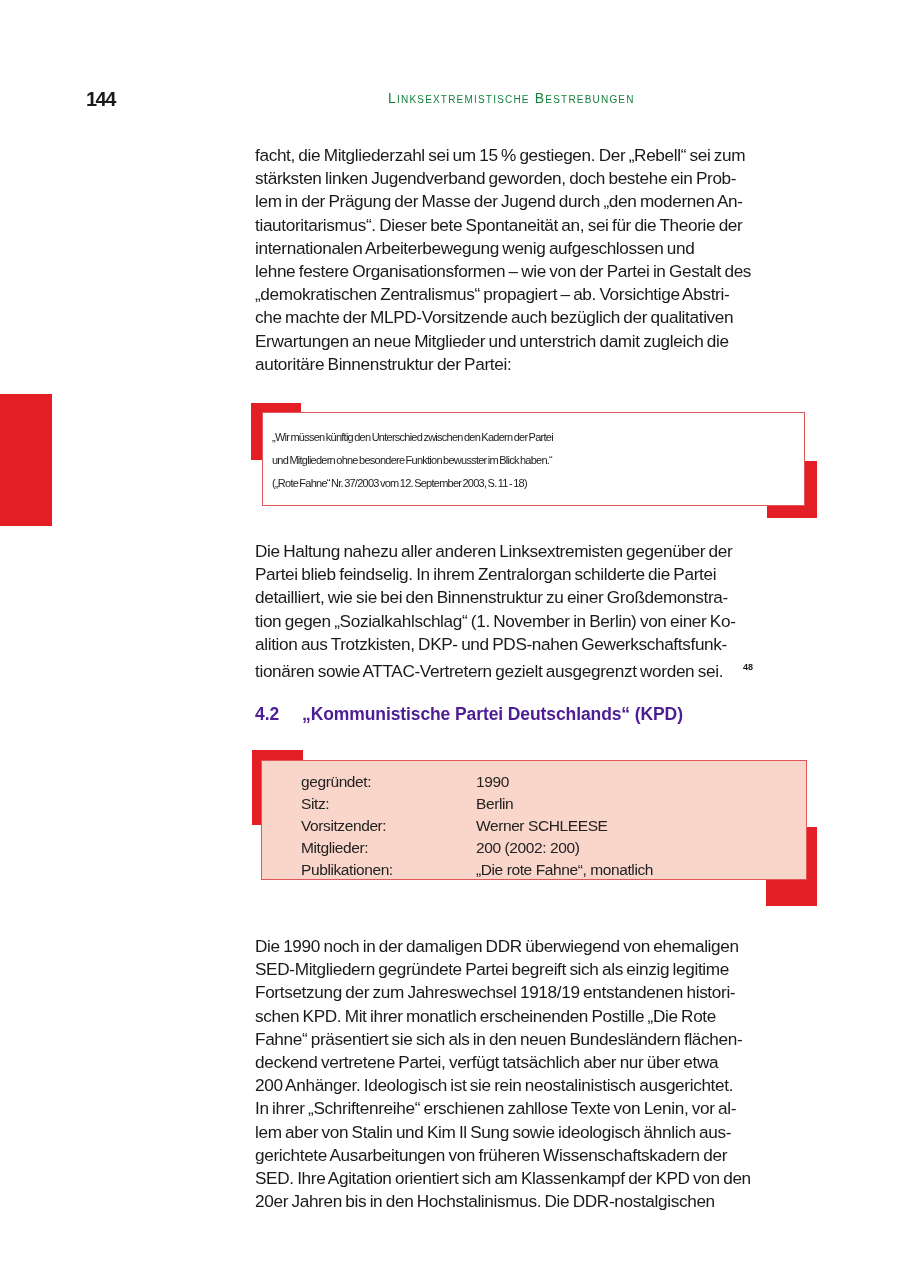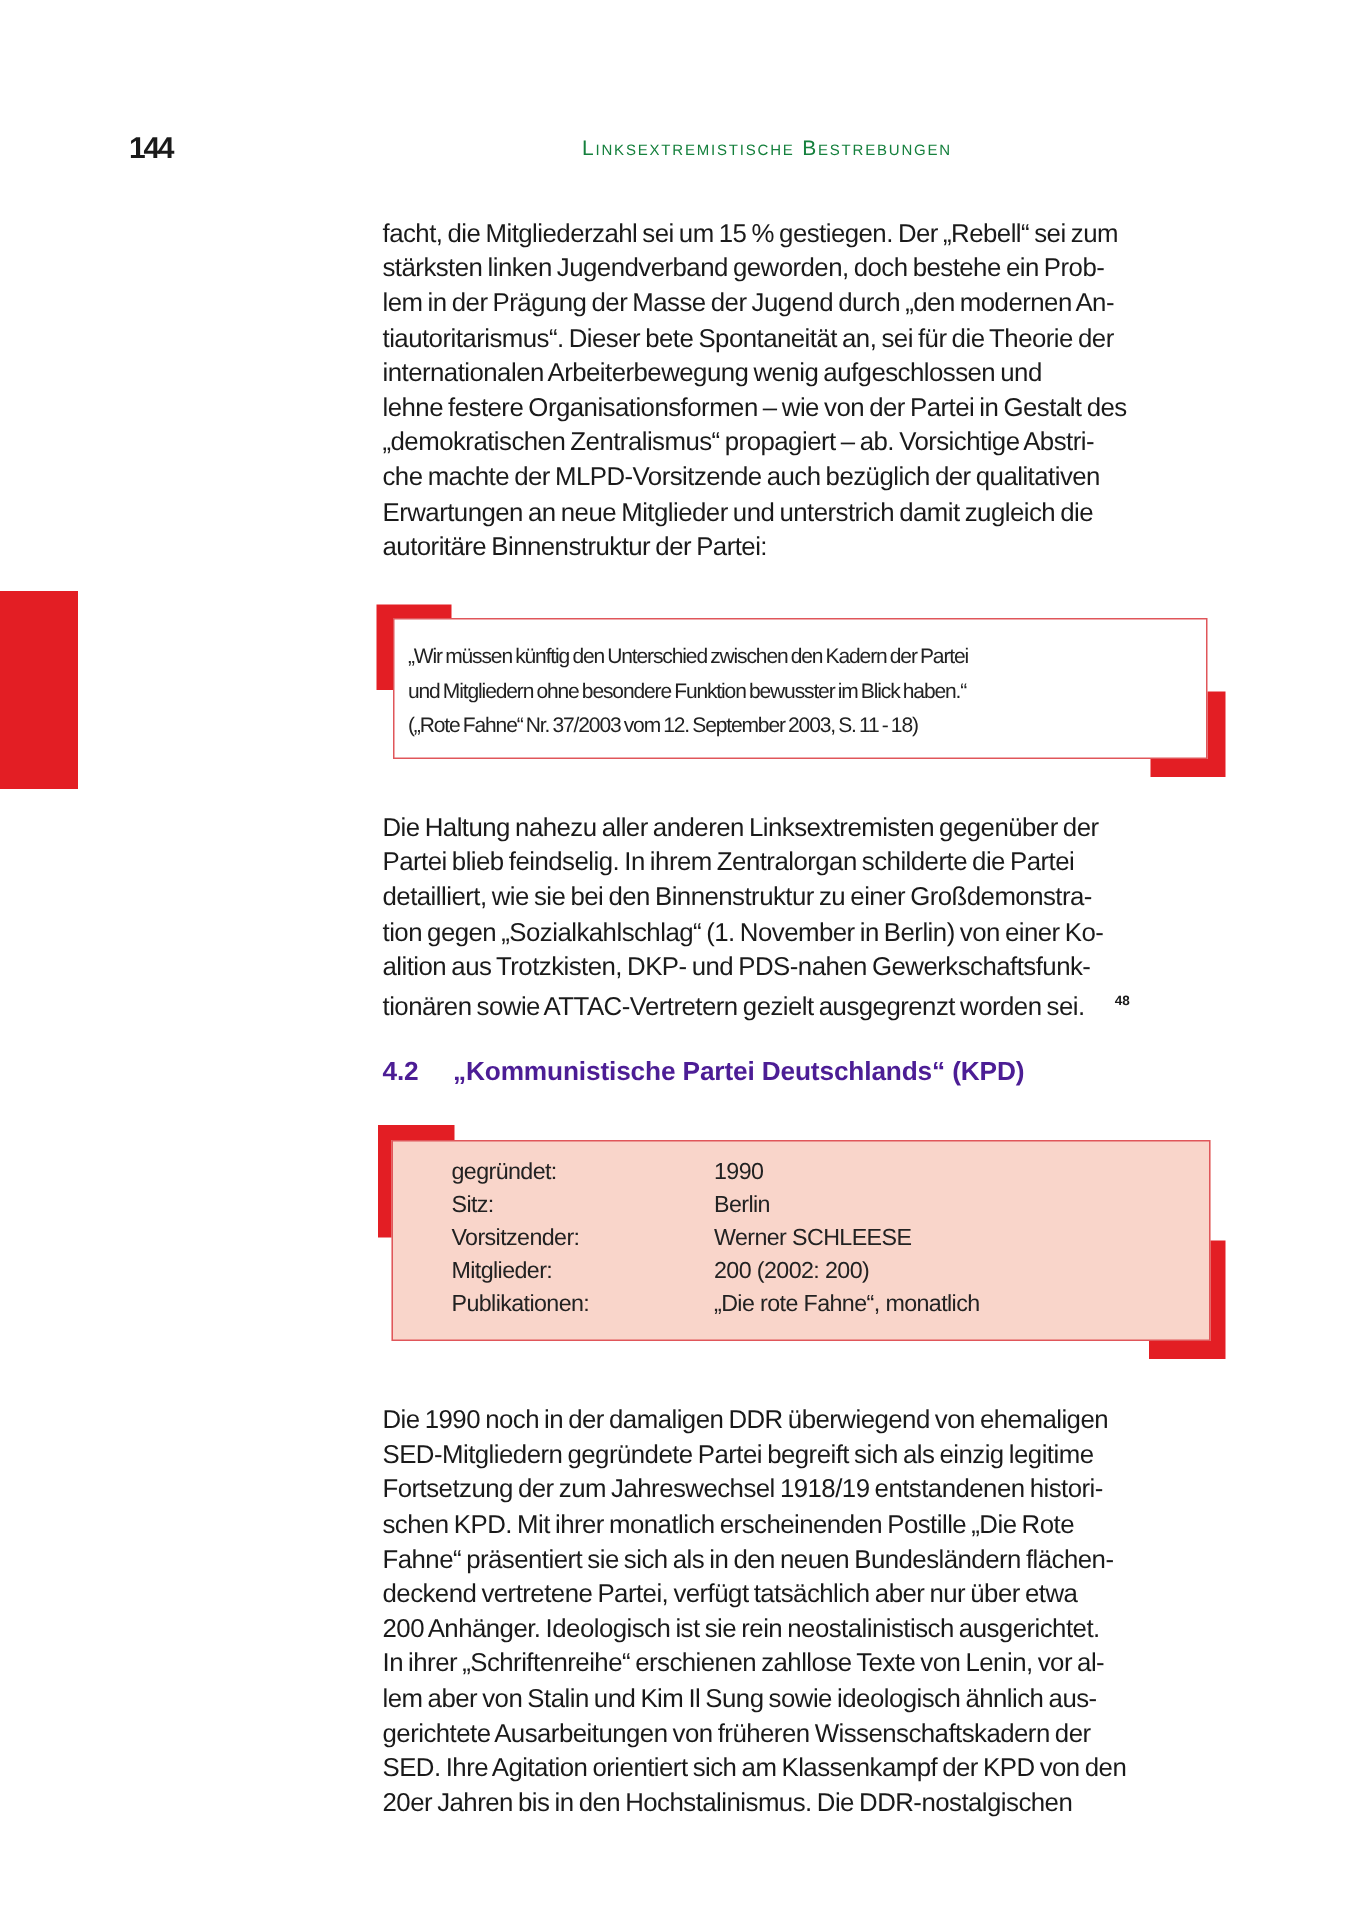--- a/index.html
+++ b/index.html
@@ -40,21 +40,21 @@
   .quote-box { width: 584px; }
   .quote-box .line { display: block; white-space: nowrap; }
 
   .section-heading {
     position: absolute; left: 255px; top: 704px;
     font-size: 17.5px; font-weight: bold; letter-spacing: -0.1px; color: #4c1d95;
   }
   .section-heading .num { display: inline-block; width: 47px; }
 
   .info-box {
-    position: absolute; left: 261px; top: 760px; width: 546px; height: 134px;
+    position: absolute; left: 261px; top: 760px; width: 546px; height: 120px;
     background: #f9d5ca; border: 1px solid #e0565a; box-sizing: border-box;
   }
   .info-table {
     position: absolute; left: 39px; top: 10px; border-collapse: collapse;
     font-size: 15.5px; line-height: 22px; color: #222; letter-spacing: -0.4px;
   }
   .info-table td { padding: 0; white-space: nowrap; }
   .info-table td.k { width: 175px; }
 </style>
 </head>
@@ -72,21 +72,21 @@
   <span class="line">internationalen Arbeiterbewegung wenig aufgeschlossen und</span>
   <span class="line">lehne festere Organisationsformen – wie von der Partei in Gestalt des</span>
   <span class="line">„demokratischen Zentralismus“ propagiert – ab. Vorsichtige Abstri-</span>
   <span class="line">che machte der MLPD-Vorsitzende auch bezüglich der qualitativen</span>
   <span class="line">Erwartungen an neue Mitglieder und unterstrich damit zugleich die</span>
   <span class="line">autoritäre Binnenstruktur der Partei:</span>
 </p>
 
 <div class="deco" style="left:251px; top:403px; width:50px; height:57px;"></div>
 <div class="deco" style="left:767px; top:461px; width:50px; height:57px;"></div>
-<div class="quote-box" style="width:543px; transform:none; font-size:14px; letter-spacing:-0.75px;">
+<div class="quote-box" style="width:543px; transform:none; font-size:11px; letter-spacing:-0.75px;">
   <span class="line">„Wir müssen künftig den Unterschied zwischen den Kadern der Partei</span>
   <span class="line">und Mitgliedern ohne besondere Funktion bewusster im Blick haben.“</span>
   <span class="line">(„Rote Fahne“ Nr. 37/2003 vom 12. September 2003, S. 11 - 18)</span>
 </div>
 
 <p class="para" style="top:540px;">
   <span class="line">Die Haltung nahezu aller anderen Linksextremisten gegenüber der</span>
   <span class="line">Partei blieb feindselig. In ihrem Zentralorgan schilderte die Partei</span>
   <span class="line">detailliert, wie sie bei den Binnenstruktur zu einer Großdemonstra-</span>
   <span class="line">tion gegen „Sozialkahlschlag“ (1. November in Berlin) von einer Ko-</span>

